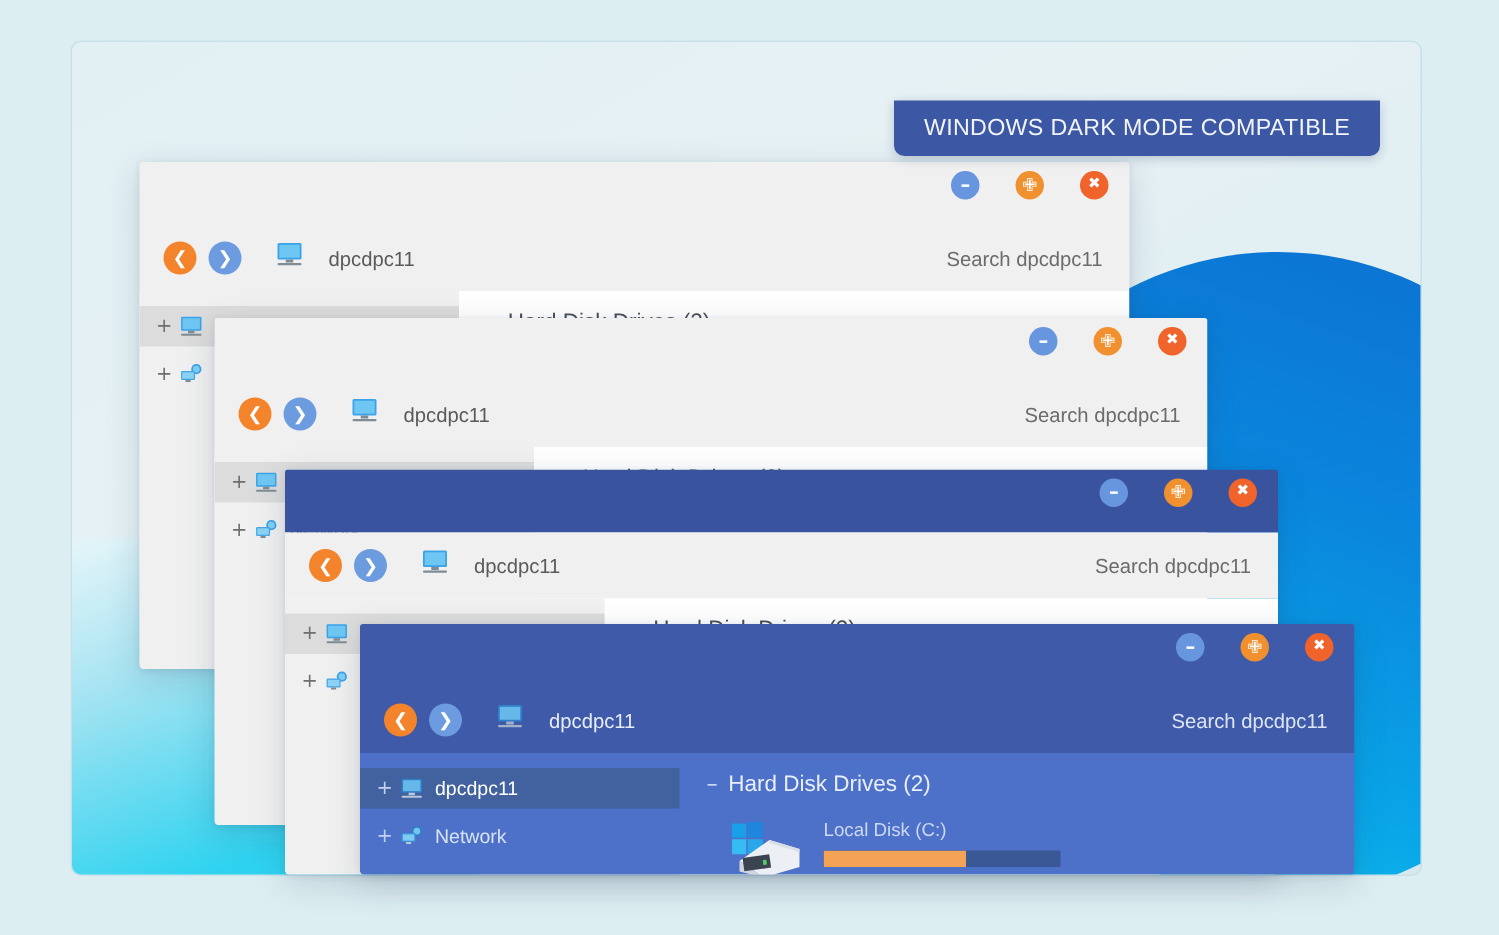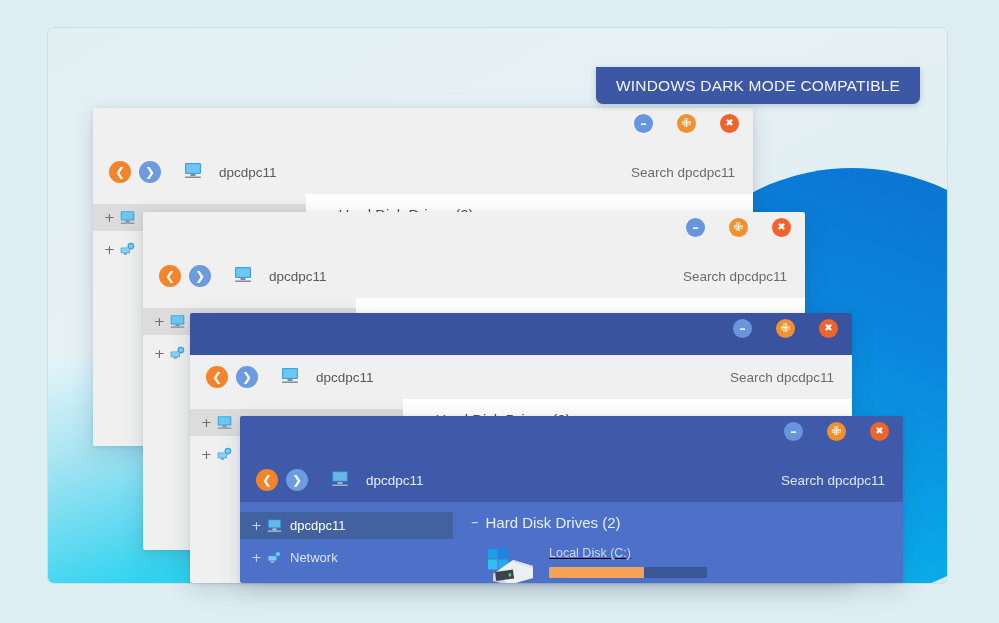--- a/index.html
+++ b/index.html
@@ -87,21 +87,21 @@
   }
   .side-plus {
     width: 12px; font-size: 13px; line-height: 1;
     font-family: "DejaVu Sans", sans-serif;
   }
   .side-ico { margin: 0 7px 0 3px; display: flex; }
   .content { flex: 1; padding: 11px 0 0 18px; }
   .group-head { display: flex; align-items: center; font-size: 15px; }
   .group-dash { margin-right: 7px; font-family: "DejaVu Sans", sans-serif; }
 
-  .drive-row { display: flex; align-items: flex-start; margin: 13px 0 0 12px; text-decoration: underline; }
+  .drive-row { display: flex; align-items: flex-start; margin: 13px 0 0 12px; }
   .drive-meta { margin-left: 14px; padding-top: 2px; }
   .drive-name { font-size: 12.5px; }
   .drive-bar {
     width: 158px; height: 11px; margin: 7px 0 6px 0;
     border-radius: 1px; overflow: hidden;
   }
   .drive-bar-fill { height: 100%; background: #f4a255; }
 
   
   .th-light .titlebar { background: #f0f0f0; }

